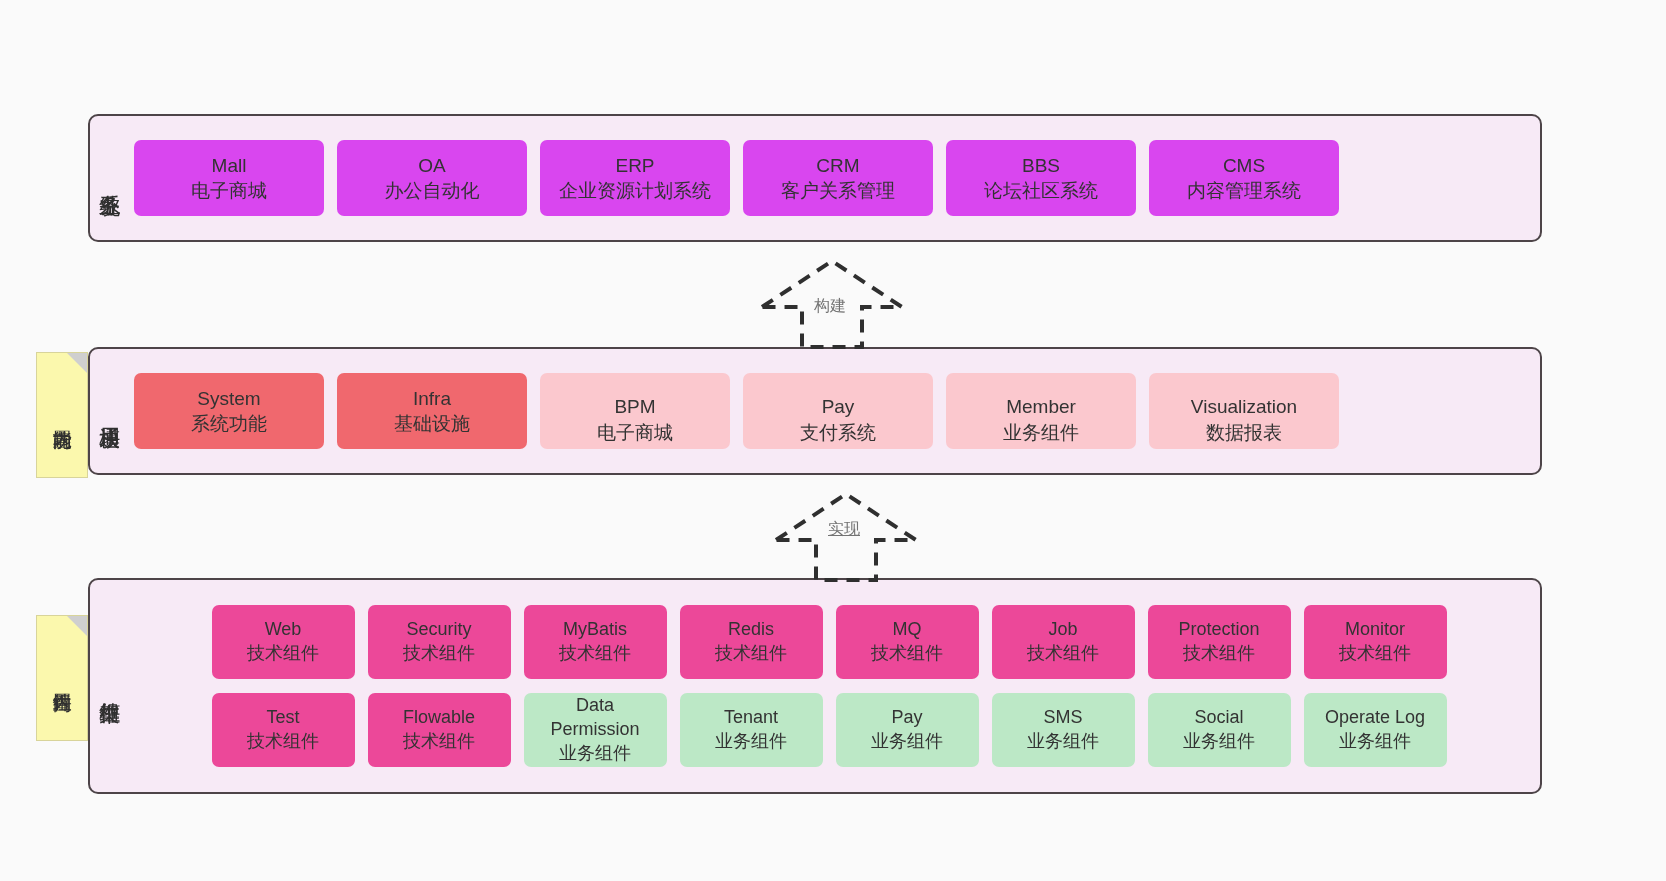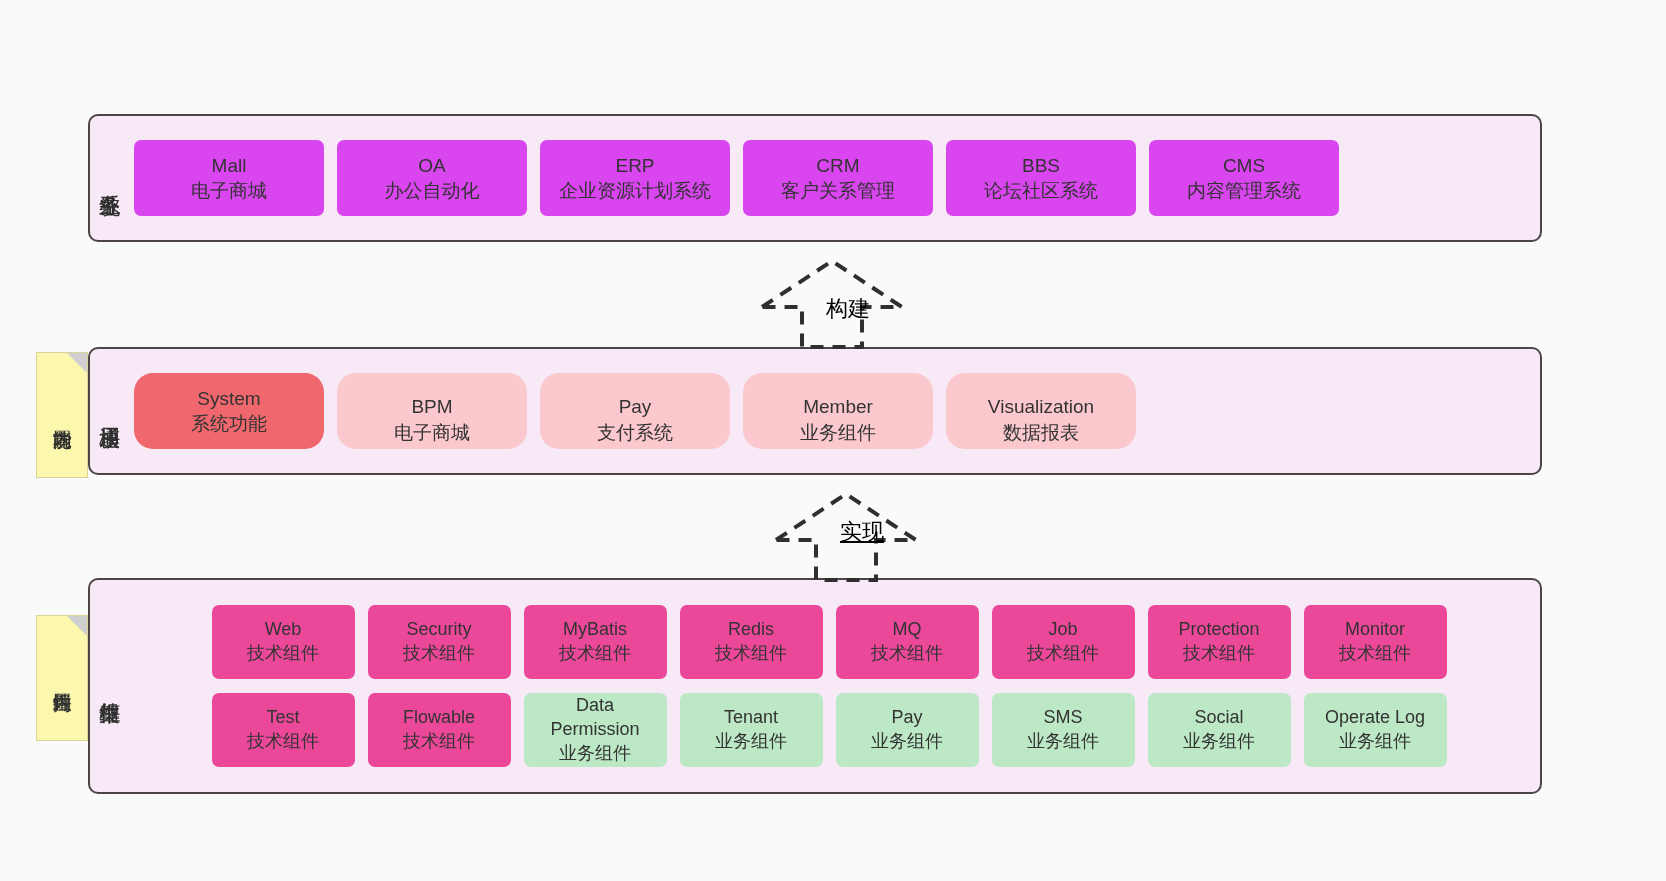--- a/index.html
+++ b/index.html
@@ -82,21 +82,21 @@
   #layer-business {
     left: 88px;  top: 114px;  width: 1454px; height: 128px;
   }
   #layer-business .layer-body { gap: 13px; padding-right: 16px; }
   #layer-business .cell { width: 190px; height: 76px; }
 
   #layer-common {
     left: 88px;  top: 347px;  width: 1454px; height: 128px;
   }
   #layer-common .layer-body { gap: 13px; padding-right: 16px; }
-  #layer-common .cell { width: 190px; height: 76px; border-radius: 19px; }
+  #layer-common .cell { width: 190px; height: 76px; }
 
   #layer-framework {
     left: 88px;  top: 578px;  width: 1454px; height: 216px;
   }
   #layer-framework .layer-body {
     flex-direction: column;
     justify-content: center;
     gap: 14px;
     padding-right: 16px;
   }
@@ -135,26 +135,25 @@
   #note-framework { left: 36px; top: 615px; height: 126px; }
 
   
   .uml-arrow {
     position: absolute;
     z-index: 4;
   }
   .uml-arrow svg { display: block; overflow: visible; }
   .uml-arrow .arrow-label {
     position: absolute;
-    font-size: 22px;
-    color: #000000;
+    font-size: 16px;
+    color: #737373;
     background: transparent;
     white-space: nowrap;
     line-height: 1;
-    margin-left: 12px;
   }
   #arrow-build    { left: 752px; top: 255px;  width: 160px; height: 92px; }
   #arrow-build .arrow-label   { left: 62px; top: 43px; }
   #arrow-implement{ left: 766px; top: 488px;  width: 160px; height: 92px; }
   #arrow-implement .arrow-label { left: 62px; top: 33px; text-decoration: underline; }
 </style>
 </head>
 <body>
 
 <div class="layer" id="layer-business">
@@ -198,20 +197,24 @@
   <span class="fold"></span>
   <span>内置功能</span>
 </div>
 <div class="layer" id="layer-common">
   <div class="layer-label">通用模块</div>
   <div class="layer-body">
       <div class="cell c-red">
         <span class="l1">System</span>
         <span class="l2">系统功能</span>
       </div>
+      <div class="cell c-red">
+        <span class="l1">Infra</span>
+        <span class="l2">基础设施</span>
+      </div>
       <div class="cell c-pink">
         <span class="l1">BPM</span>
         <span class="l2">电子商城</span>
       </div>
       <div class="cell c-pink">
         <span class="l1">Pay</span>
         <span class="l2">支付系统</span>
       </div>
       <div class="cell c-pink">
         <span class="l1">Member</span>

